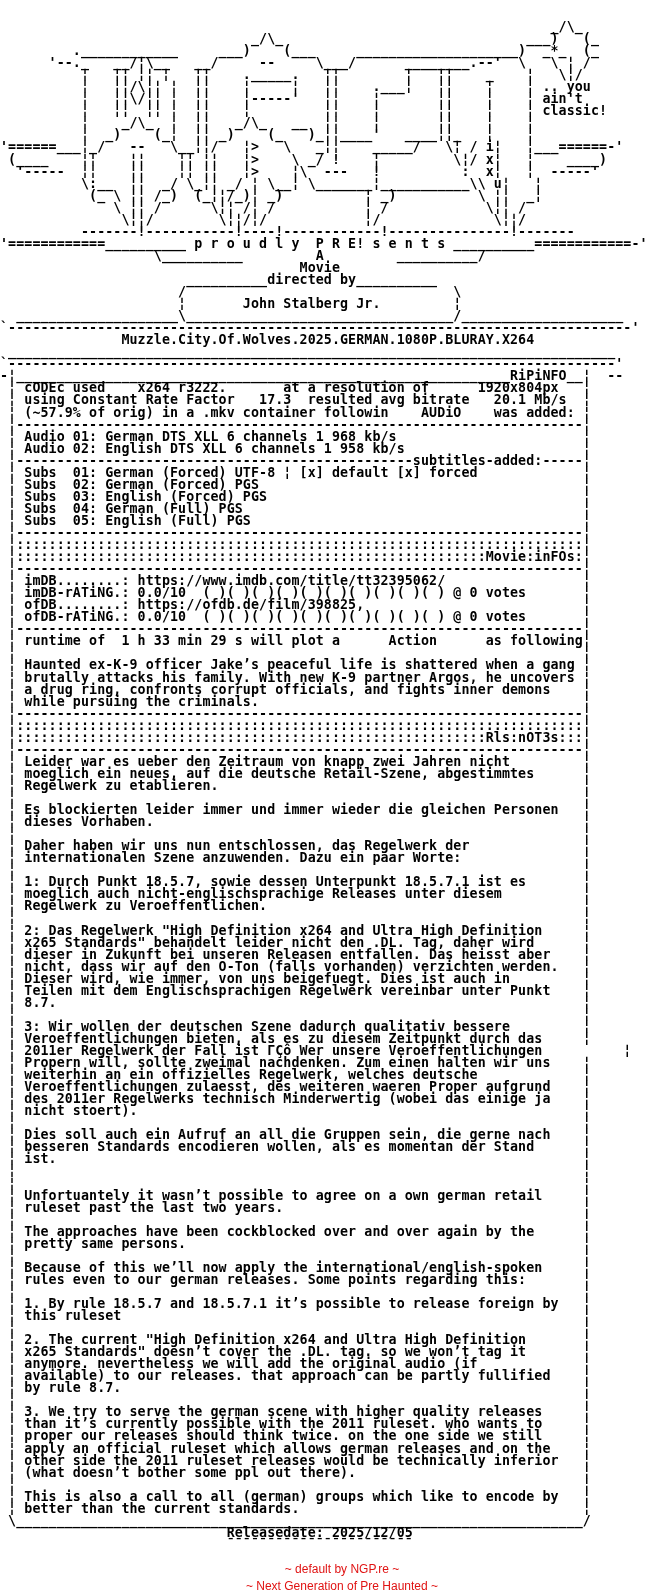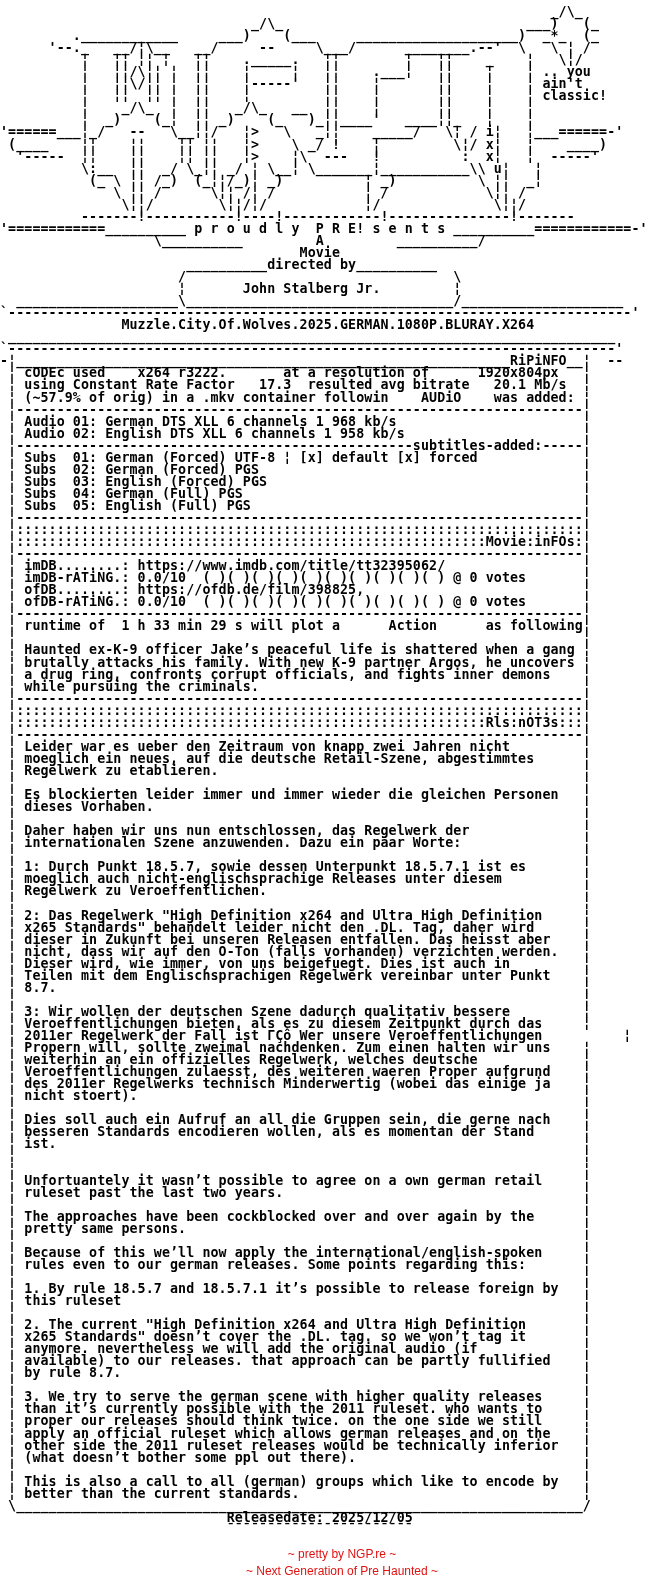--- a/index.html
+++ b/index.html
@@ -1,19 +1,19 @@
 <!DOCTYPE html>
 <html><head>
 <meta charset="utf-8">
 <style>
   html,body{margin:0;padding:0;background:#ffffff;}
   body{width:648px;height:1596px;overflow:hidden;}
   pre.nfo{
     margin:0;
-    padding:6px 0 0 0;
+    padding:21px 0 0 0;
     color:#000000;
     font-family:"DejaVu Sans Mono",monospace;
     font-weight:bold;
     font-size:13.3px;
     line-height:12.05px;
     letter-spacing:0.09px;
     white-space:pre;
   }
   .footer{
     margin-top:10px;
@@ -150,15 +150,15 @@
  ¦ other side the 2011 ruleset releases would be technically inferior   ¦
  ¦ (what doesn’t bother some ppl out there).                            ¦
  ¦                                                                      ¦
  ¦ This is also a call to all (german) groups which like to encode by   ¦
  ¦ better than the current standards.                                   ¦
  \______________________________________________________________________/
                             Releasedate: 2025/12/05
                             ¯¯¯¯¯¯¯¯¯¯¯¯¯¯¯¯¯¯¯¯¯¯¯</pre>
 
 <div class="footer" style="color: rgb(224, 19, 19);">
-  <div>~ pretty by NGP.re ~</div>
+  <div>~ default by NGP.re ~</div>
   <div>~ Next Generation of Pre Haunted ~</div>
 </div>
 
 </body></html>

